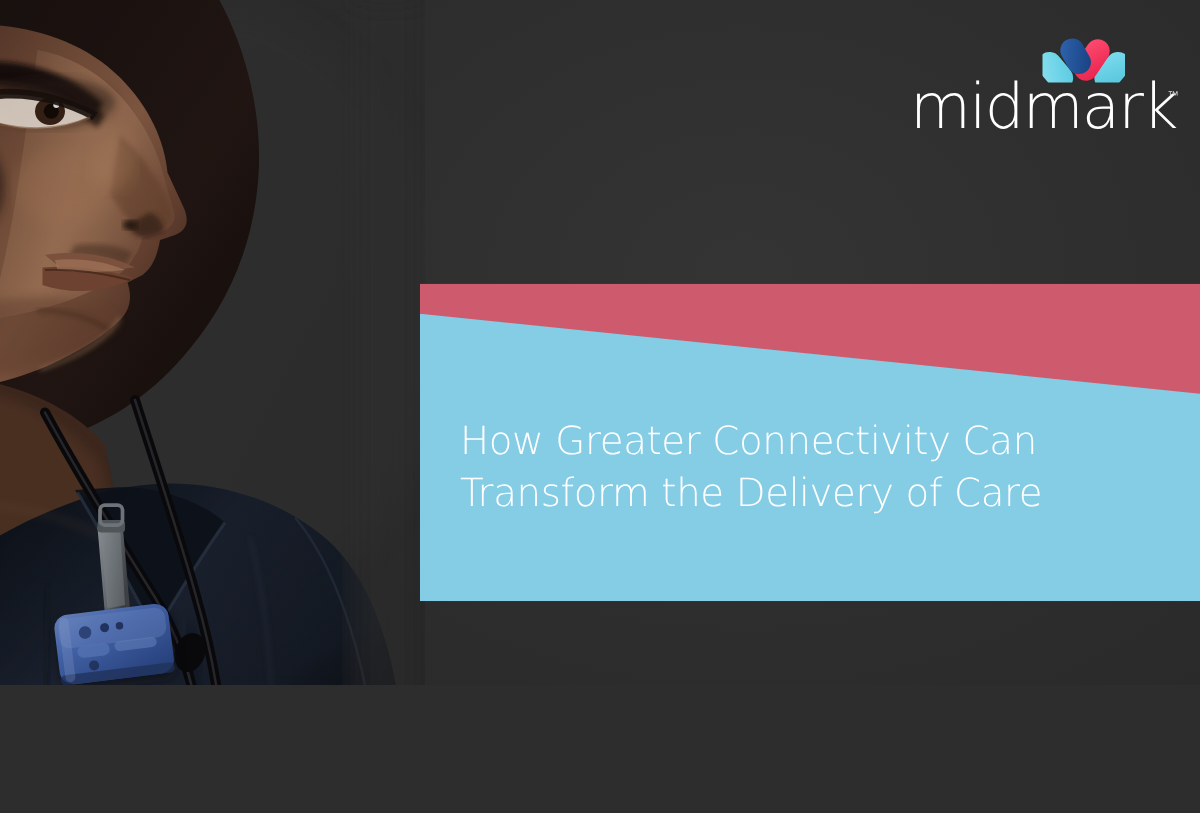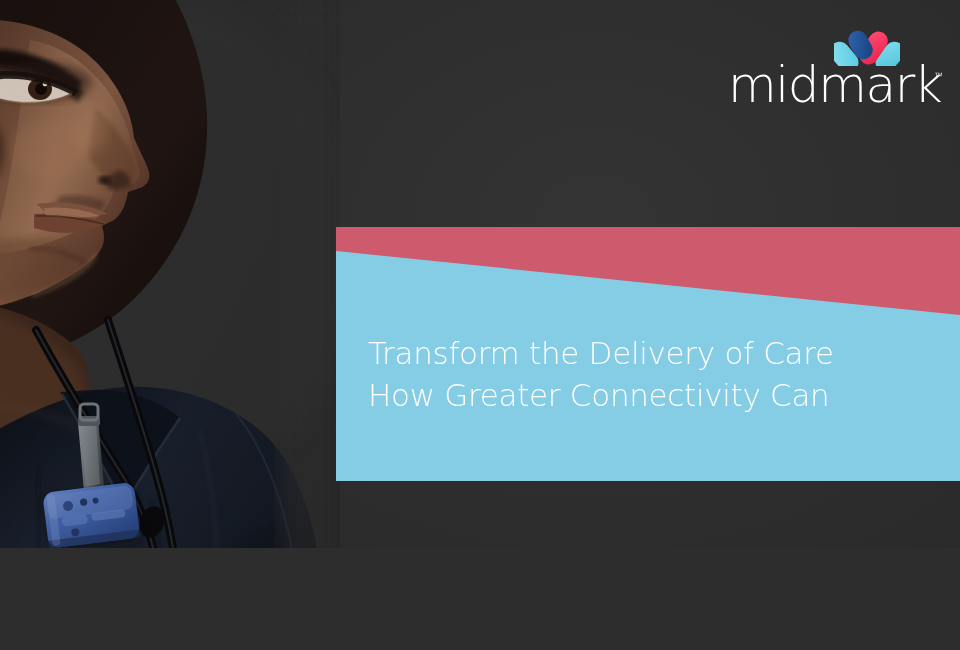--- a/index.html
+++ b/index.html
@@ -374,18 +374,18 @@
     </div>
 
     <div id="logo-tm">™</div>
   </div>
 
   <div id="banner">
     <div id="banner-red"></div>
     <div id="banner-blue"></div>
 
     <div id="banner-text">
+      <div class="headline-light">How Greater Connectivity Can</div>
       <div class="headline-light">Transform the Delivery of Care</div>
-      <div class="headline-light">How Greater Connectivity Can</div>
     </div>
   </div>
 
 </div>
 
 </body></html>

